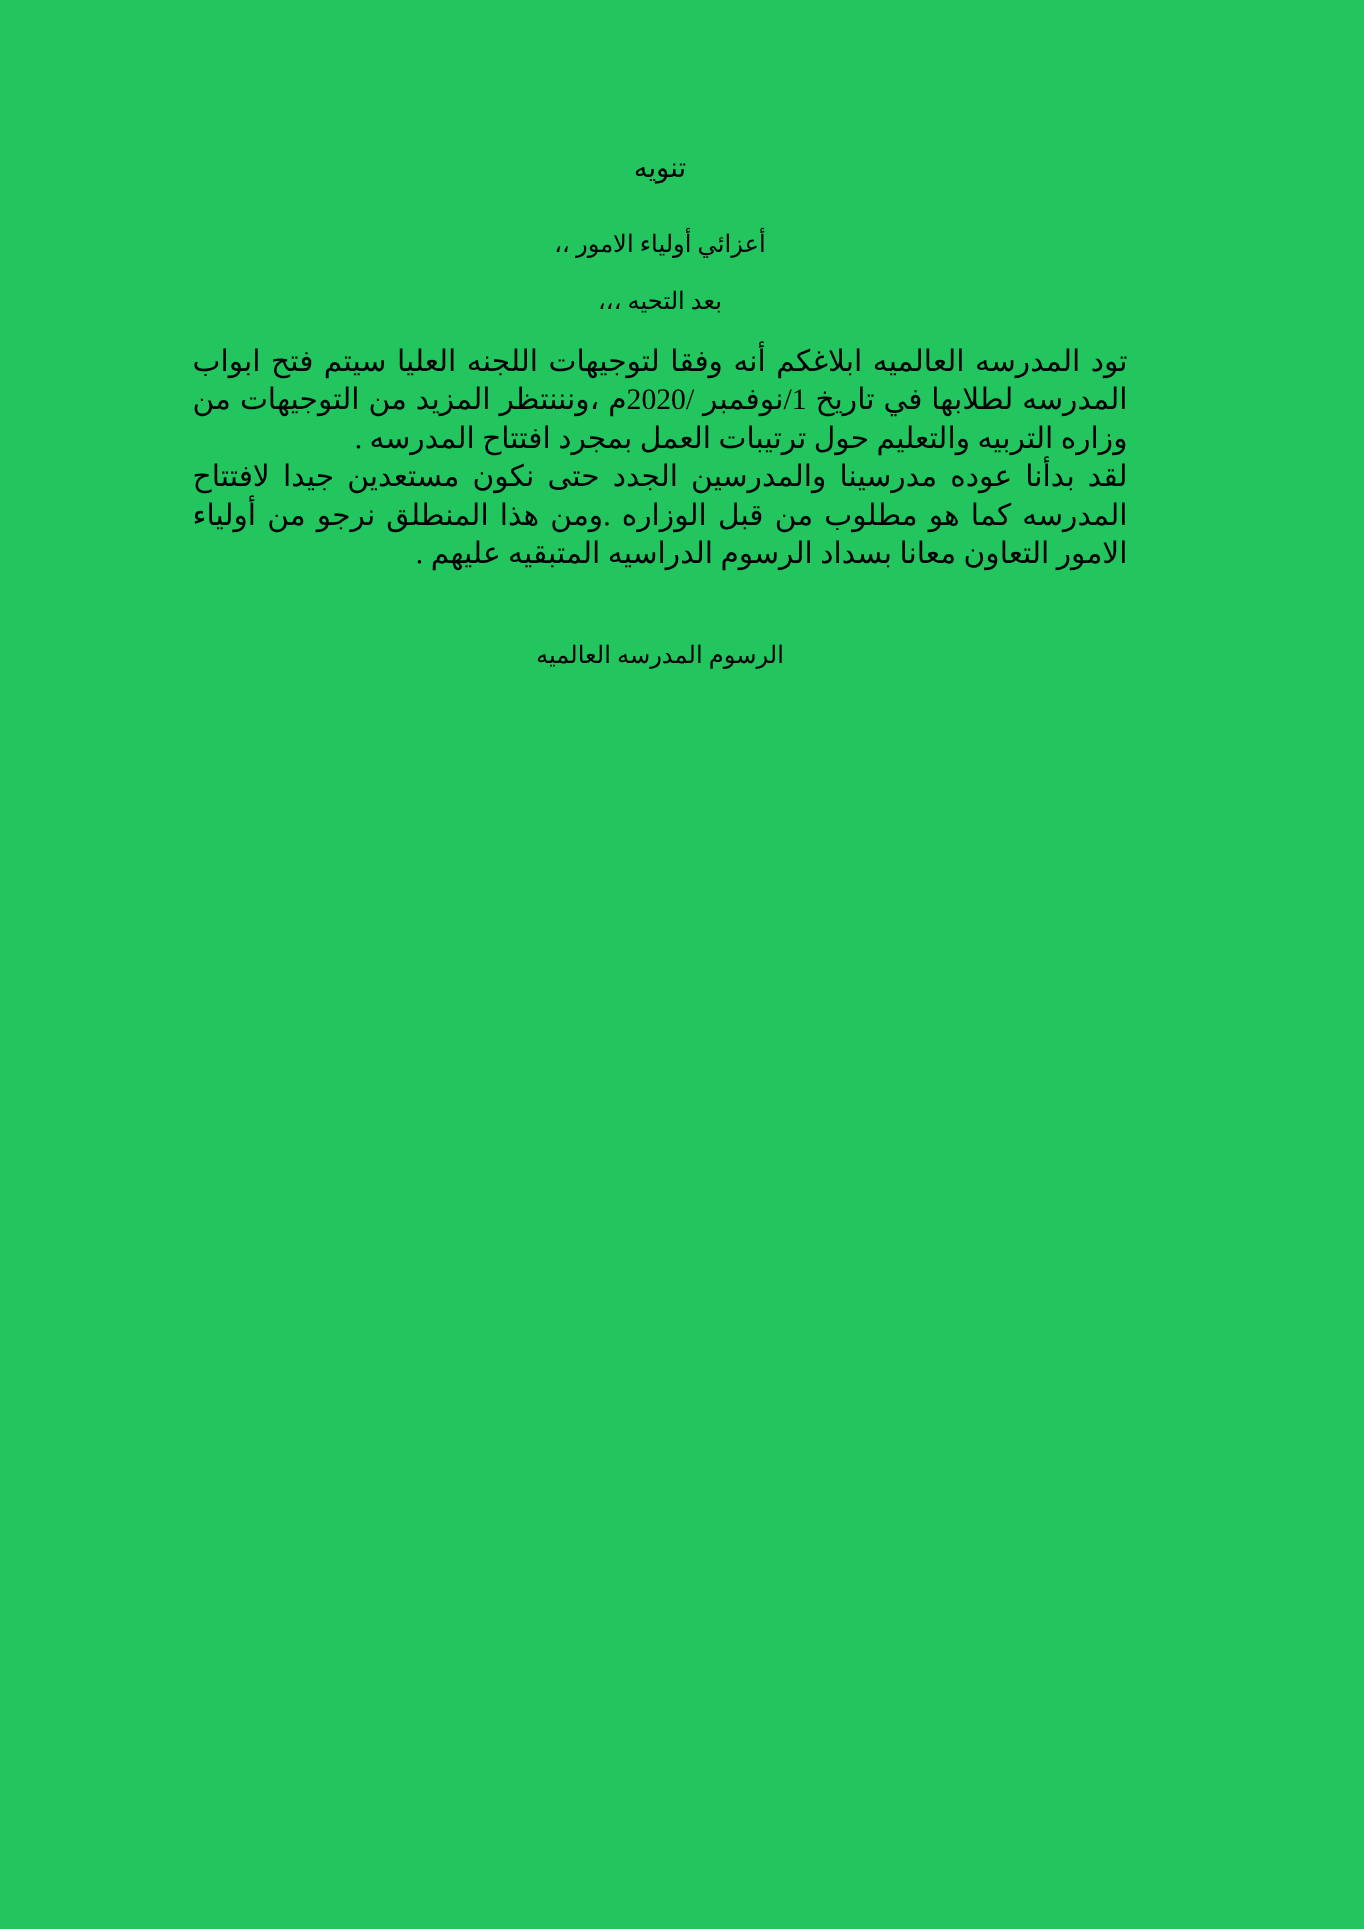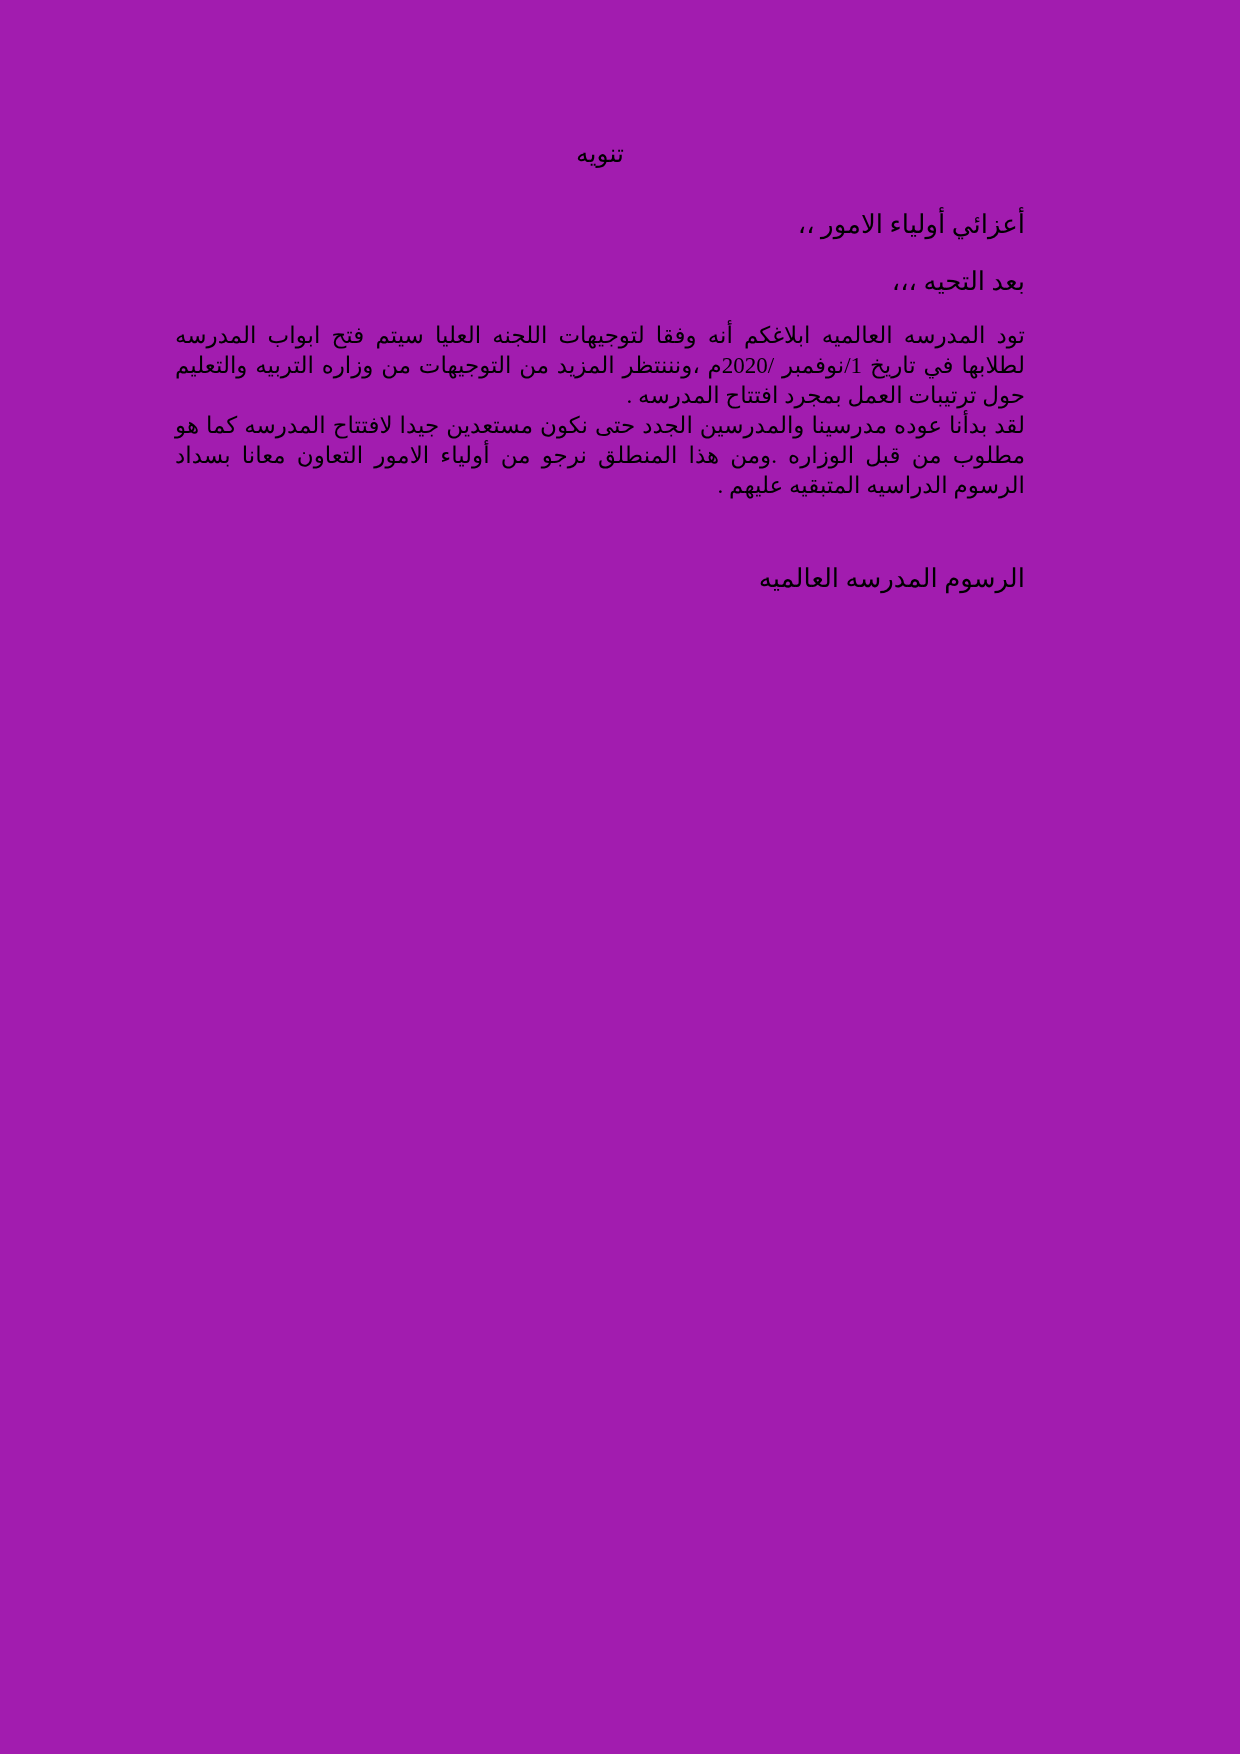--- a/index.html
+++ b/index.html
@@ -12,21 +12,21 @@
     width: 1240px;
     height: 1754px;
     font-family: "Liberation Serif", "DejaVu Serif", serif;
     color: #000000;
     -webkit-font-smoothing: antialiased;
   }
   .page {
     position: relative;
     width: 1240px;
     height: 1754px;
-    background: #a21caf;
+    background: #22c55e;
     box-sizing: border-box;
     padding: 0;
     overflow: hidden;
   }
   .content {
     position: absolute;
     left: 175px;
     top: 0;
     width: 850px;
     direction: rtl;
@@ -44,31 +44,31 @@
   .spacer-a { height: 38px; }
   .spacer-b { height: 22px; }
   .spacer-c { height: 22px; }
   .spacer-d { height: 30px; }
   .spacer-e { height: 30px; }
 
   .salutation,
   .greeting,
   .closing-line,
   .signature {
-    font-size: 26px;
+    font-size: 22px;
     line-height: 1.35;
     margin: 0;
-    text-align: right;
+    text-align: center;
     direction: rtl;
     white-space: nowrap;
     font-family: Liberation Serif, serif;
   }
 
   .body-block {
-    font-size: 23px;
+    font-size: 27px;
     line-height: 1.30;
     direction: rtl;
     text-align: justify;
     text-align-last: right;
     margin: 0;
   }
   .body-block p {
     margin: 0;
     padding: 0;
     text-align: justify;

